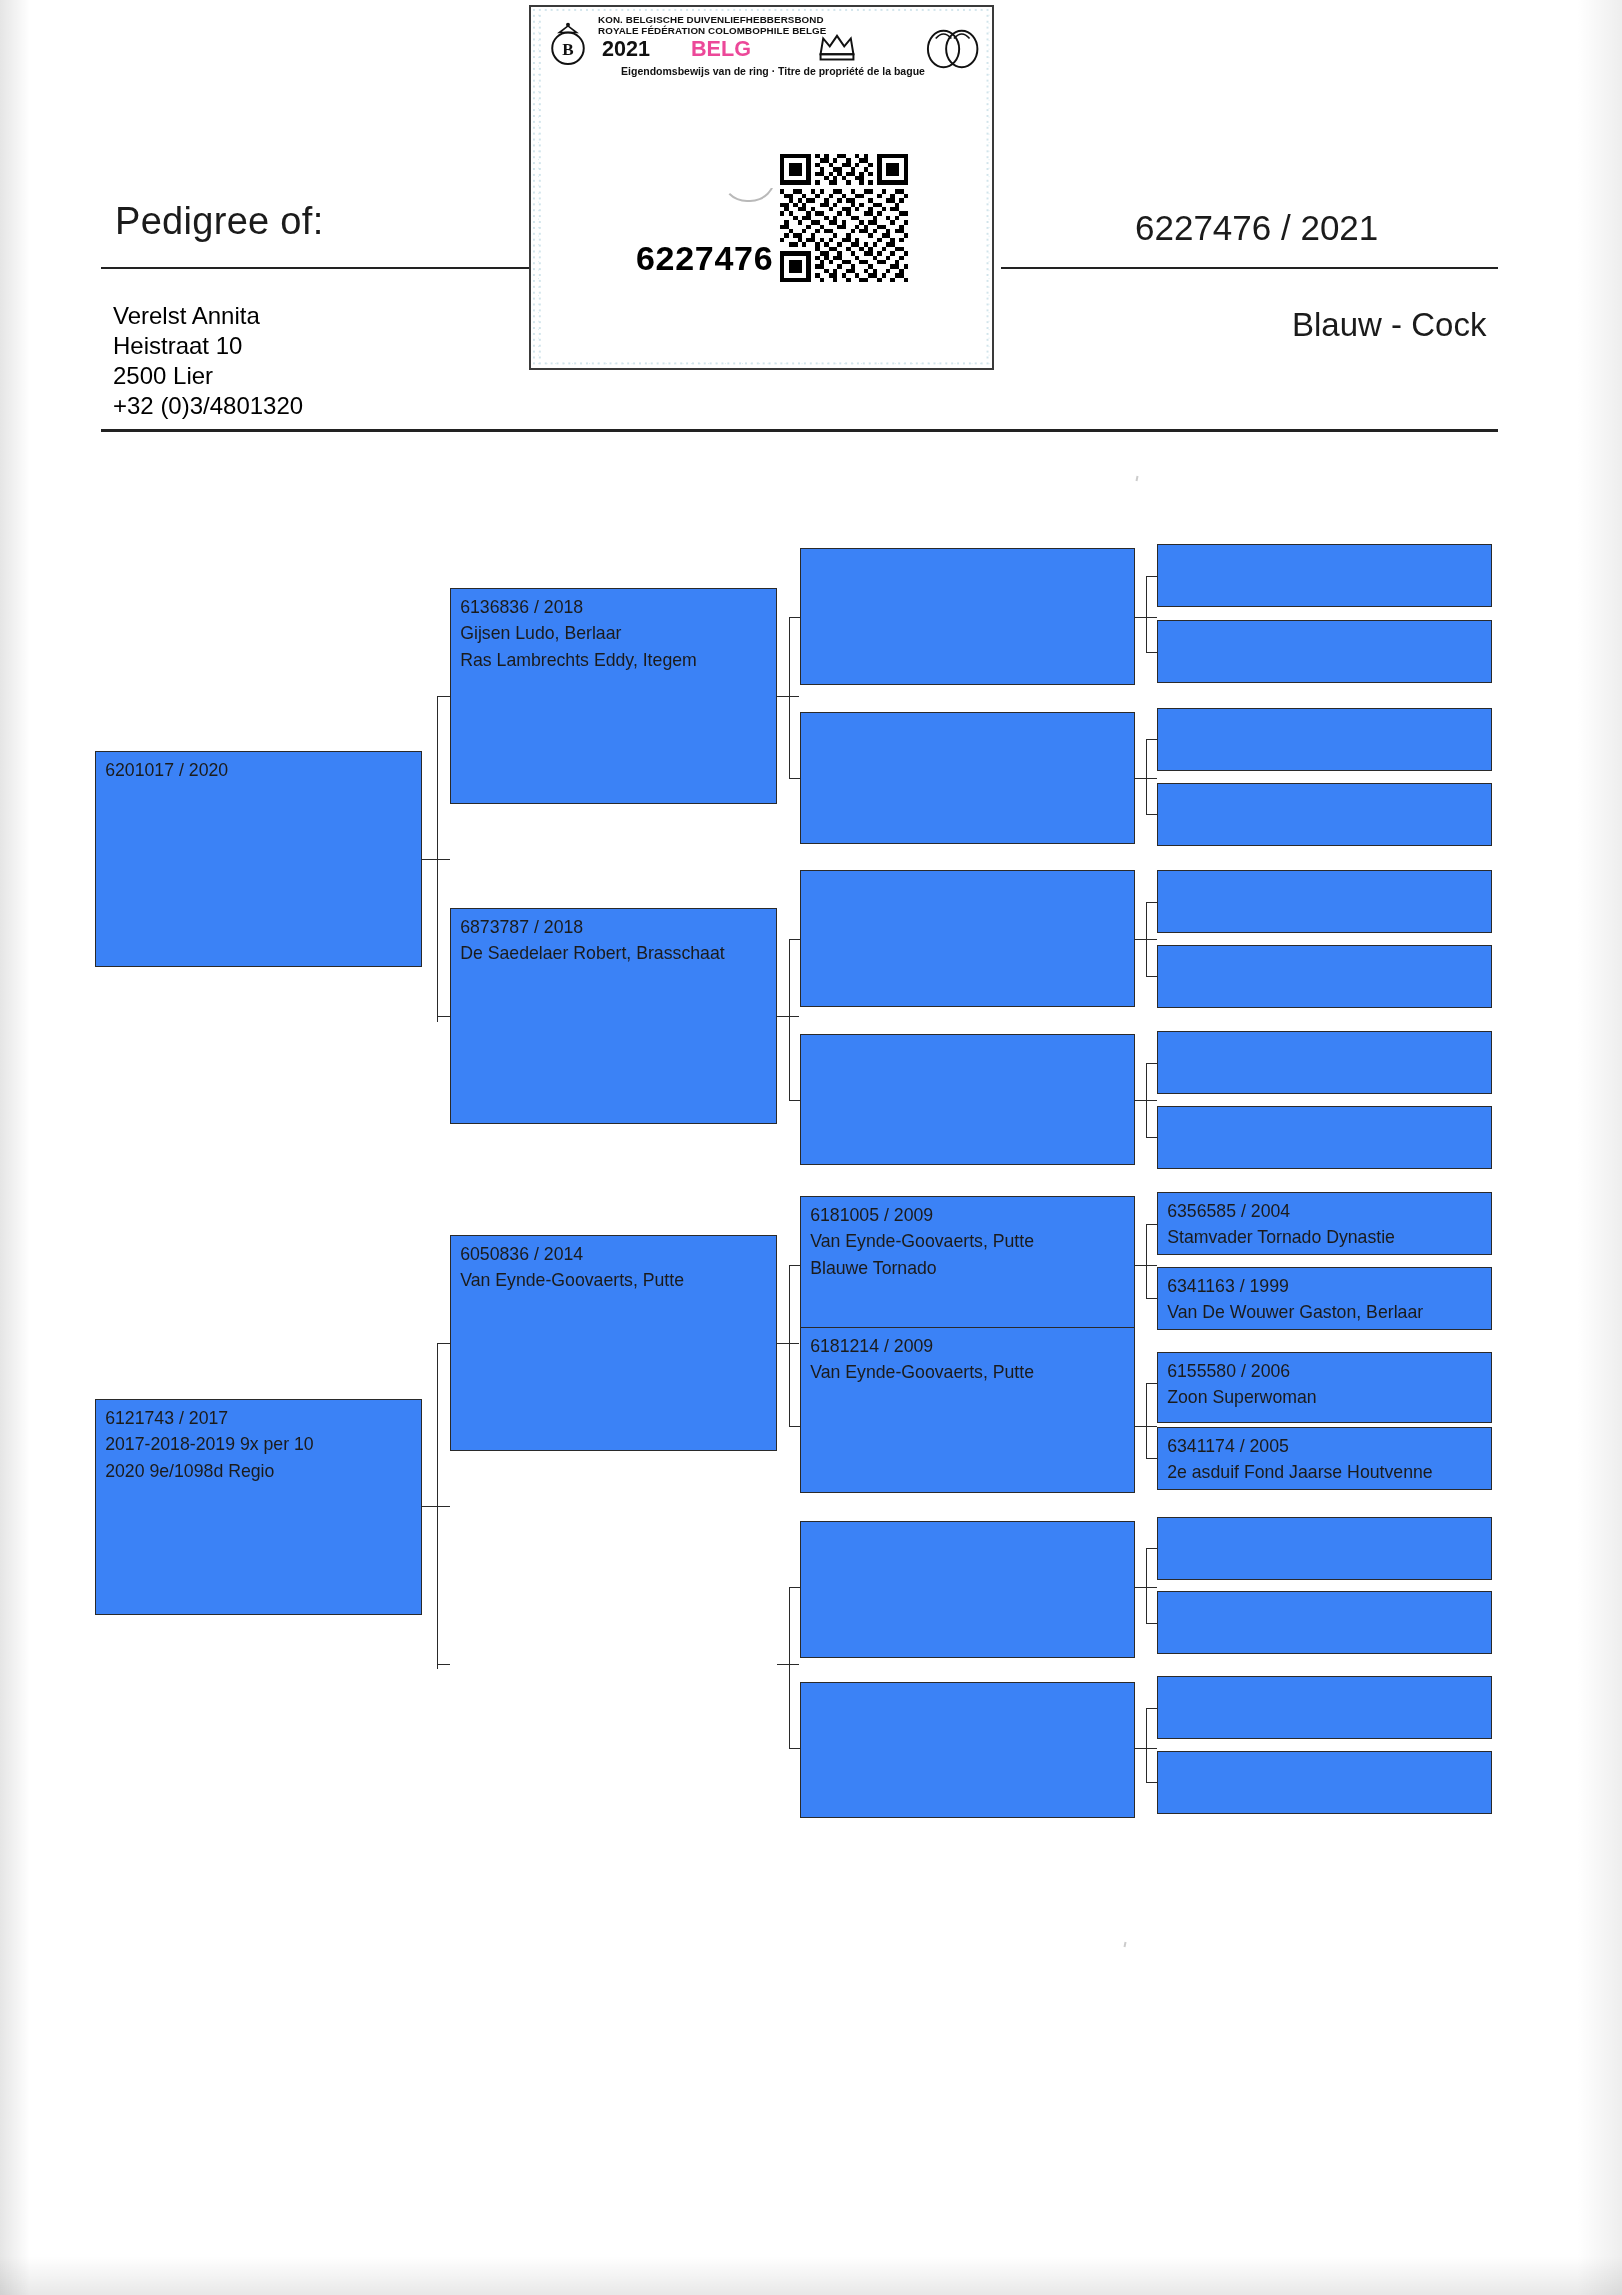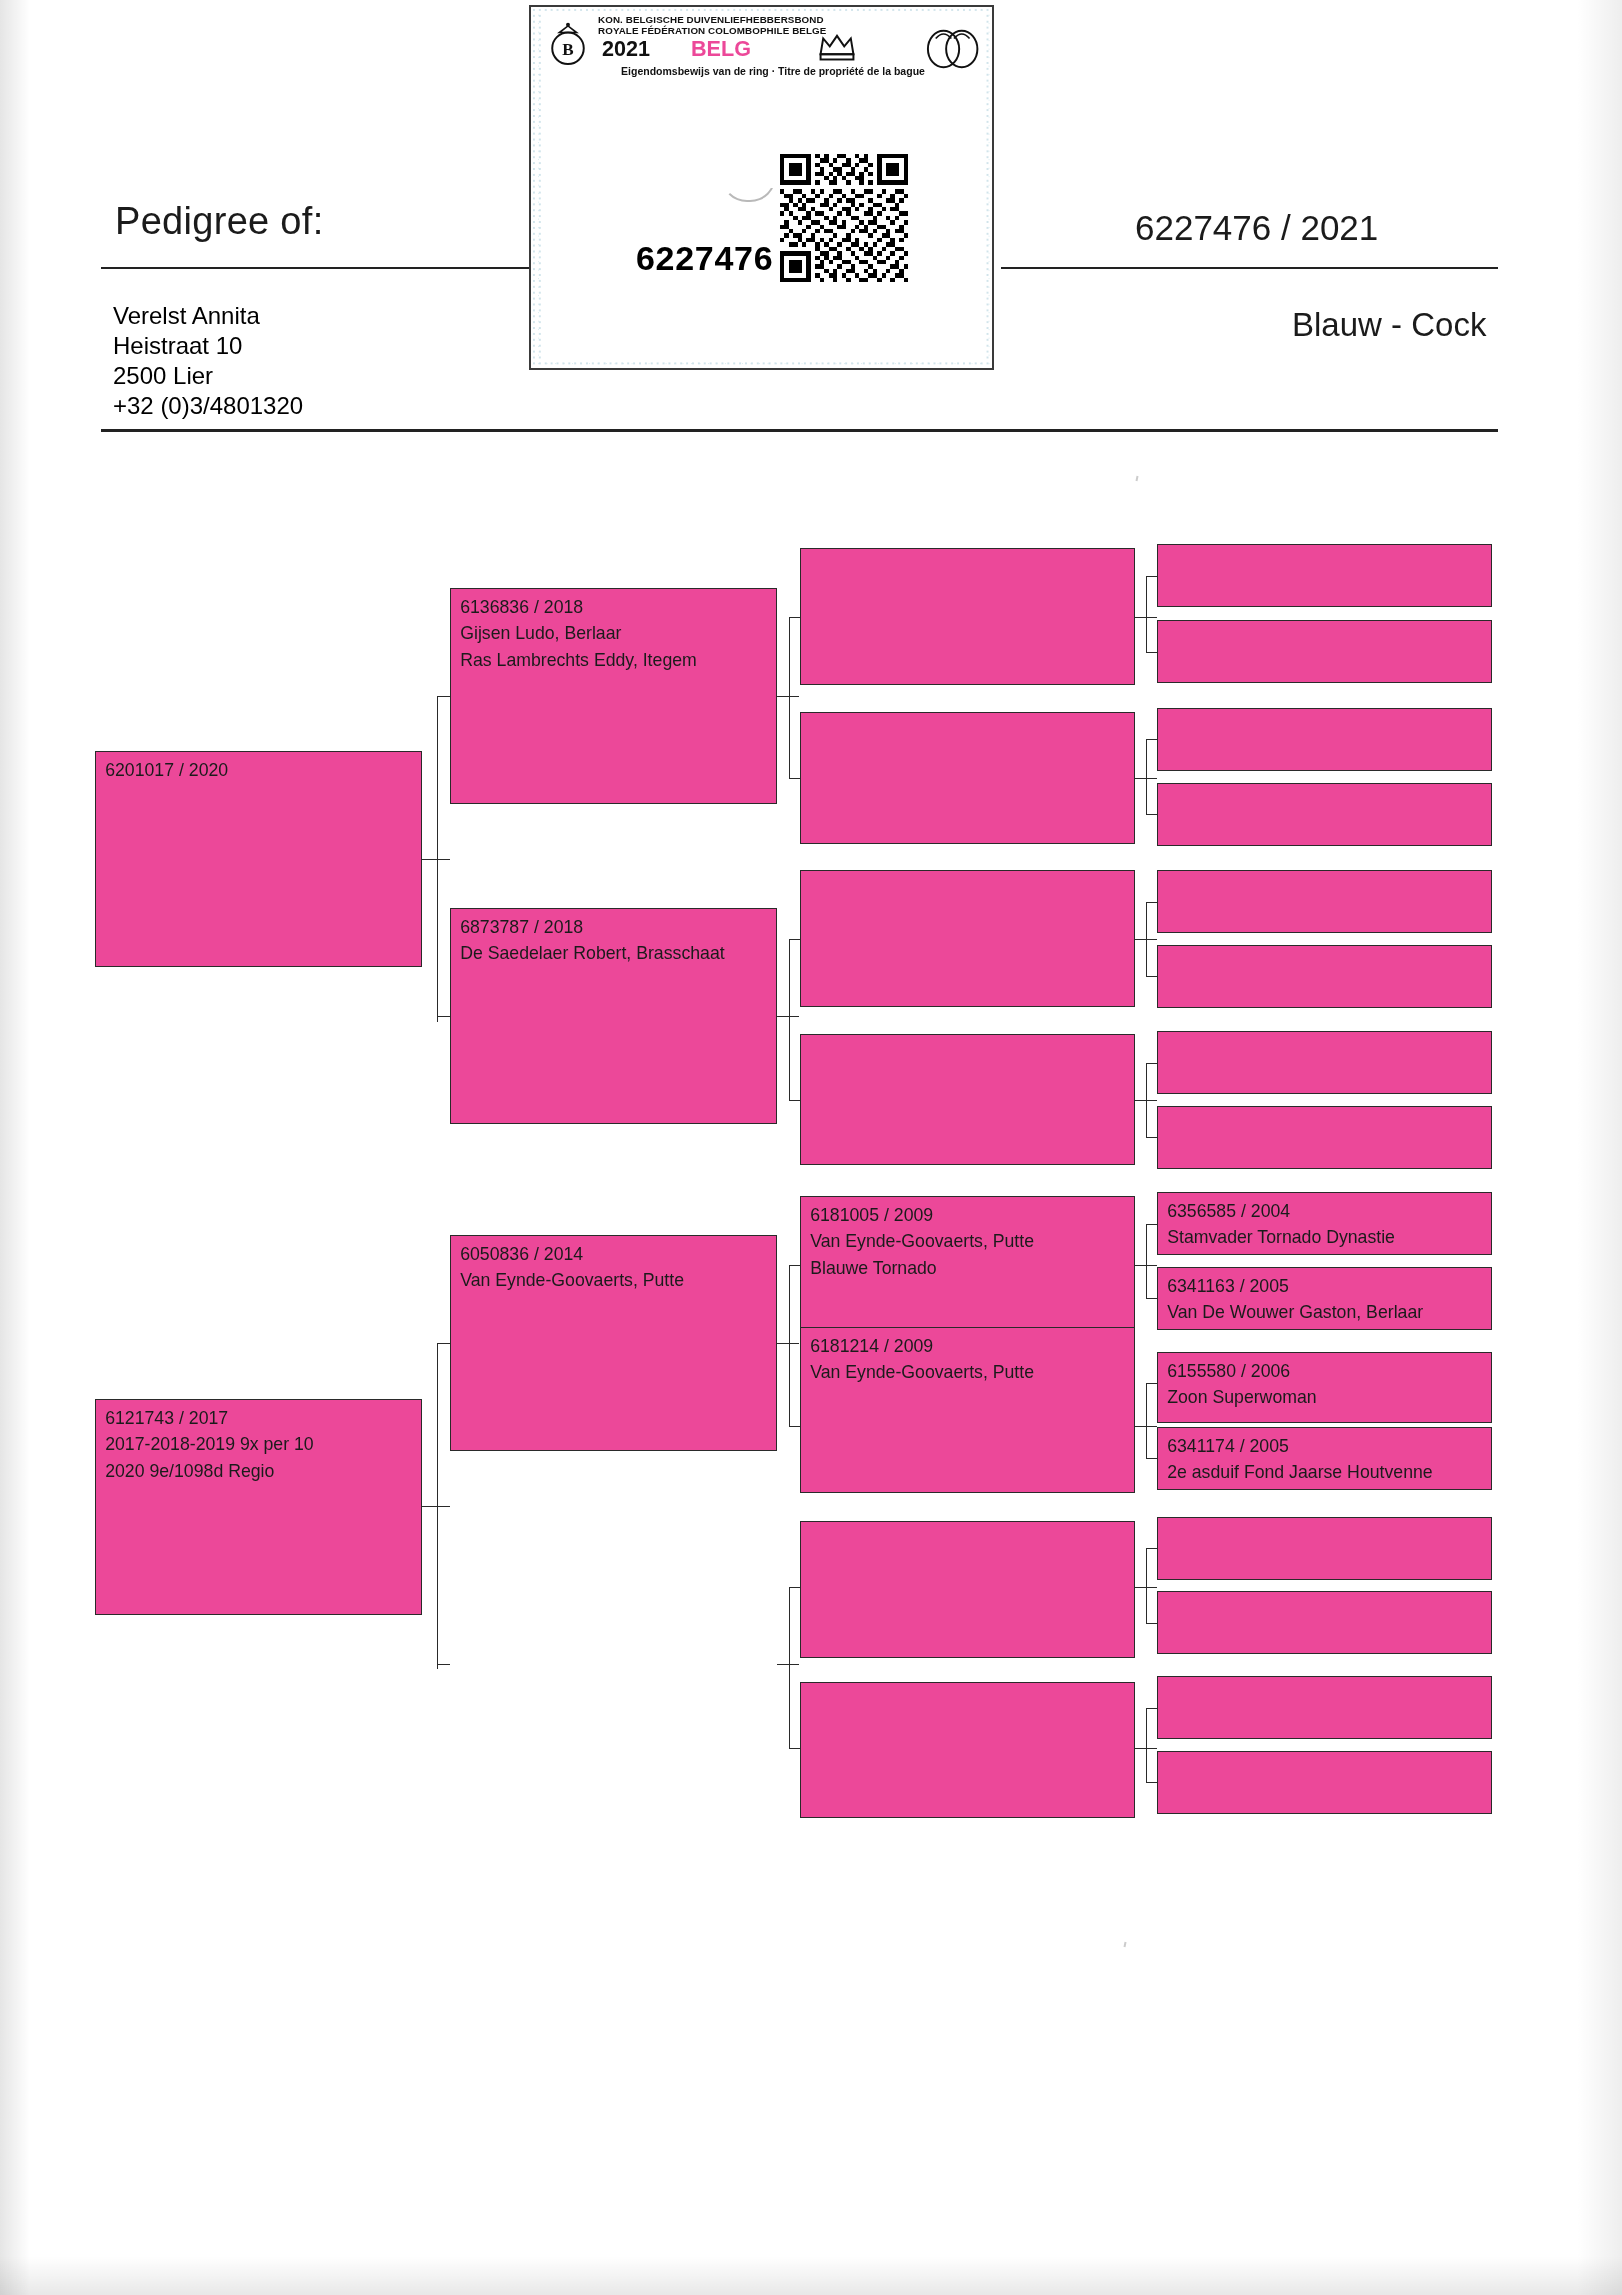--- a/index.html
+++ b/index.html
@@ -154,21 +154,21 @@
   .qr {
     position: absolute;
     left: 249px; top: 147px;
     width: 128px; height: 128px;
   }
 
   
   .box {
     position: absolute;
     border: 1.3px solid #2a2a2a;
-    background: #ec4899;
+    background: #3b82f6;
     box-sizing: border-box;
     overflow: hidden;
   }
   .box .txt {
     position: absolute;
     left: 9.2px;
     right: 5.2px;
     font-size: 17.7px;
     line-height: 26px;
     color: #1b1b1b;
@@ -601,21 +601,21 @@
   <div class="box" style="left:1157px; top:1106px; width:335px; height:63px;">
     <div class="txt l0"></div>
     <div class="txt l1"></div>
   </div>
 
   <div class="box" style="left:1157px; top:1192px; width:335px; height:63px;">
     <div class="txt l0">6356585 / 2004</div>
     <div class="txt l1">Stamvader Tornado Dynastie</div>
   </div>
   <div class="box" style="left:1157px; top:1267px; width:335px; height:63px;">
-    <div class="txt l0">6341163 / 2005</div>
+    <div class="txt l0">6341163 / 1999</div>
     <div class="txt l1">Van De Wouwer Gaston, Berlaar</div>
   </div>
   <div class="box" style="left:1157px; top:1352px; width:335px; height:71px;">
     <div class="txt l0">6155580 / 2006</div>
     <div class="txt l1">Zoon Superwoman</div>
   </div>
   <div class="box" style="left:1157px; top:1427px; width:335px; height:63px;">
     <div class="txt l0 faded">6341174 / 2005</div>
     <div class="txt l1">2e asduif Fond Jaarse Houtvenne</div>
   </div>

